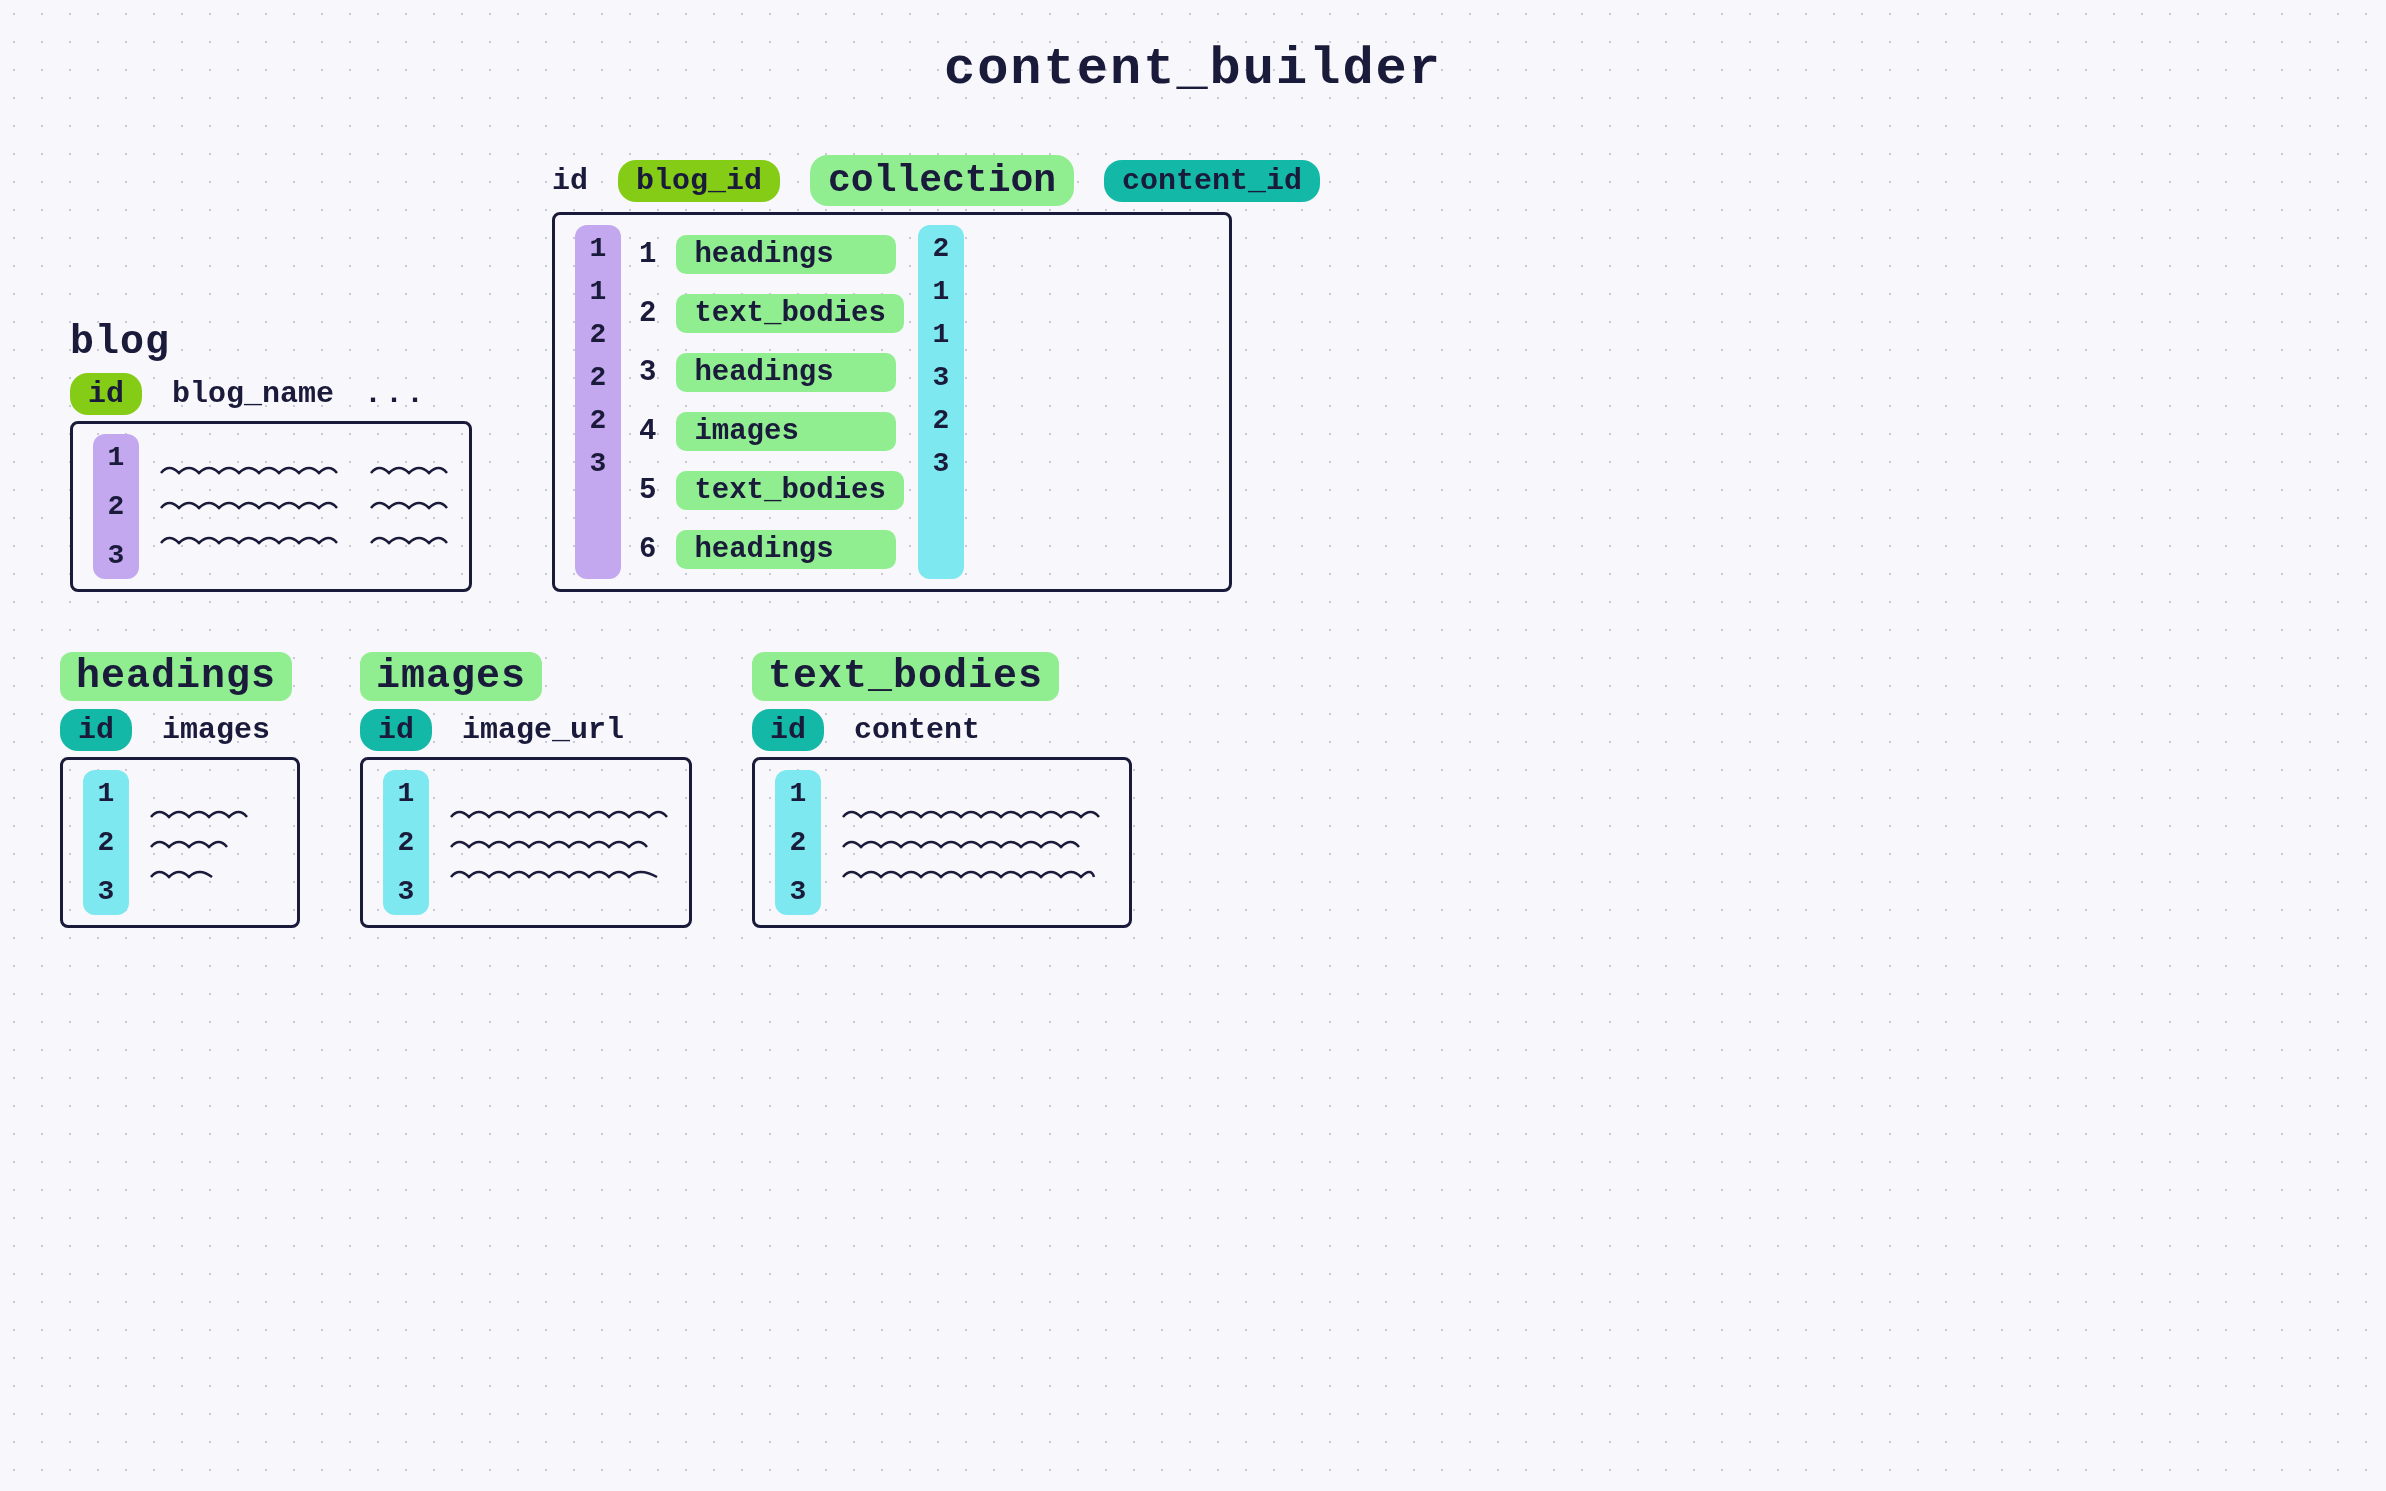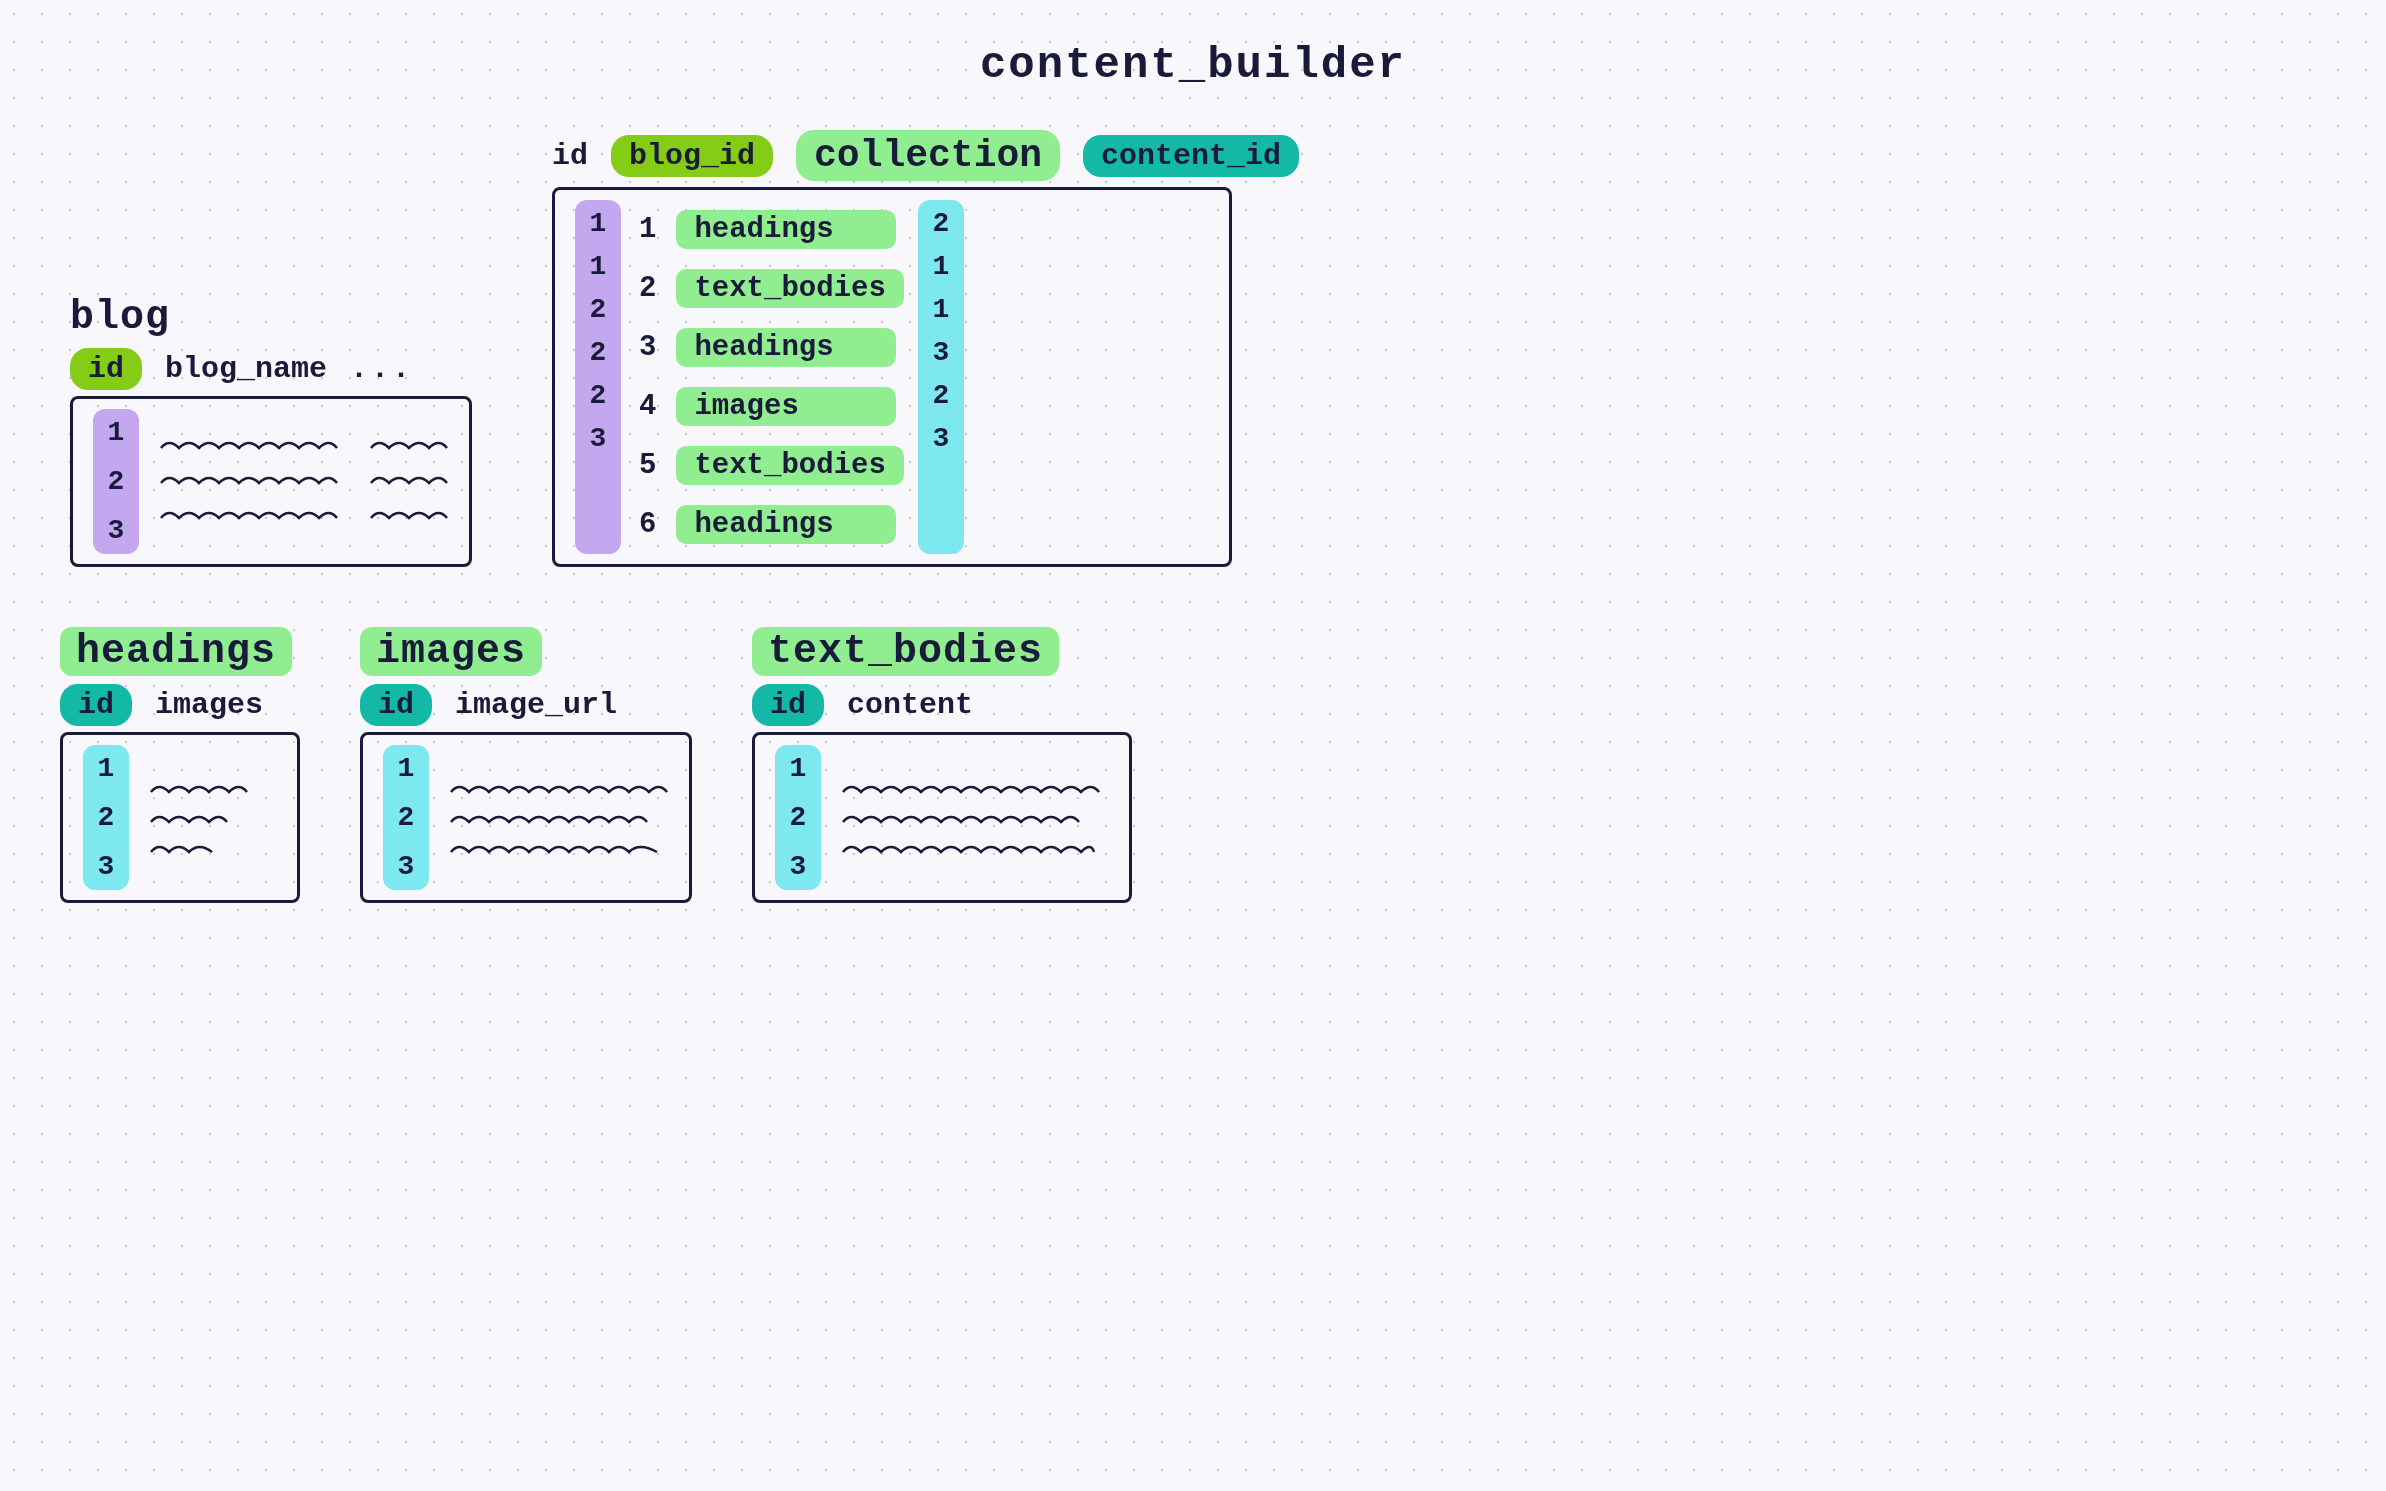--- a/index.html
+++ b/index.html
@@ -9,24 +9,24 @@
       background-image: radial-gradient(circle, #c8c8d8 1px, transparent 1px);
       background-size: 28px 28px;
       font-family: 'Courier New', Courier, monospace;
       min-height: 100vh;
       padding: 40px;
       color: #1a1a3a;
     }
 
     .page-title {
       text-align: center;
-      font-size: 44px;
+      font-size: 52px;
       font-weight: 900;
       letter-spacing: 2px;
-      margin-bottom: 40px;
+      margin-bottom: 56px;
       font-family: 'Courier New', Courier, monospace;
     }
 
     .top-section {
       display: flex;
       gap: 80px;
       align-items: flex-end;
       margin-bottom: 60px;
       padding-left: 30px;
     }
@@ -55,21 +55,21 @@
     .table-label.green-bg {
       background: #90ee90;
       border-radius: 12px;
       padding: 2px 16px;
       color: #1a1a3a;
     }
 
     .column-headers {
       display: flex;
       align-items: center;
-      gap: 23px;
+      gap: 30px;
       margin-bottom: 6px;
       font-size: 32px;
       font-weight: 700;
     }
 
     .col-header-purple {
       background: #84cc16;
       border-radius: 18px;
       padding: 4px 18px;
       font-weight: 900;

